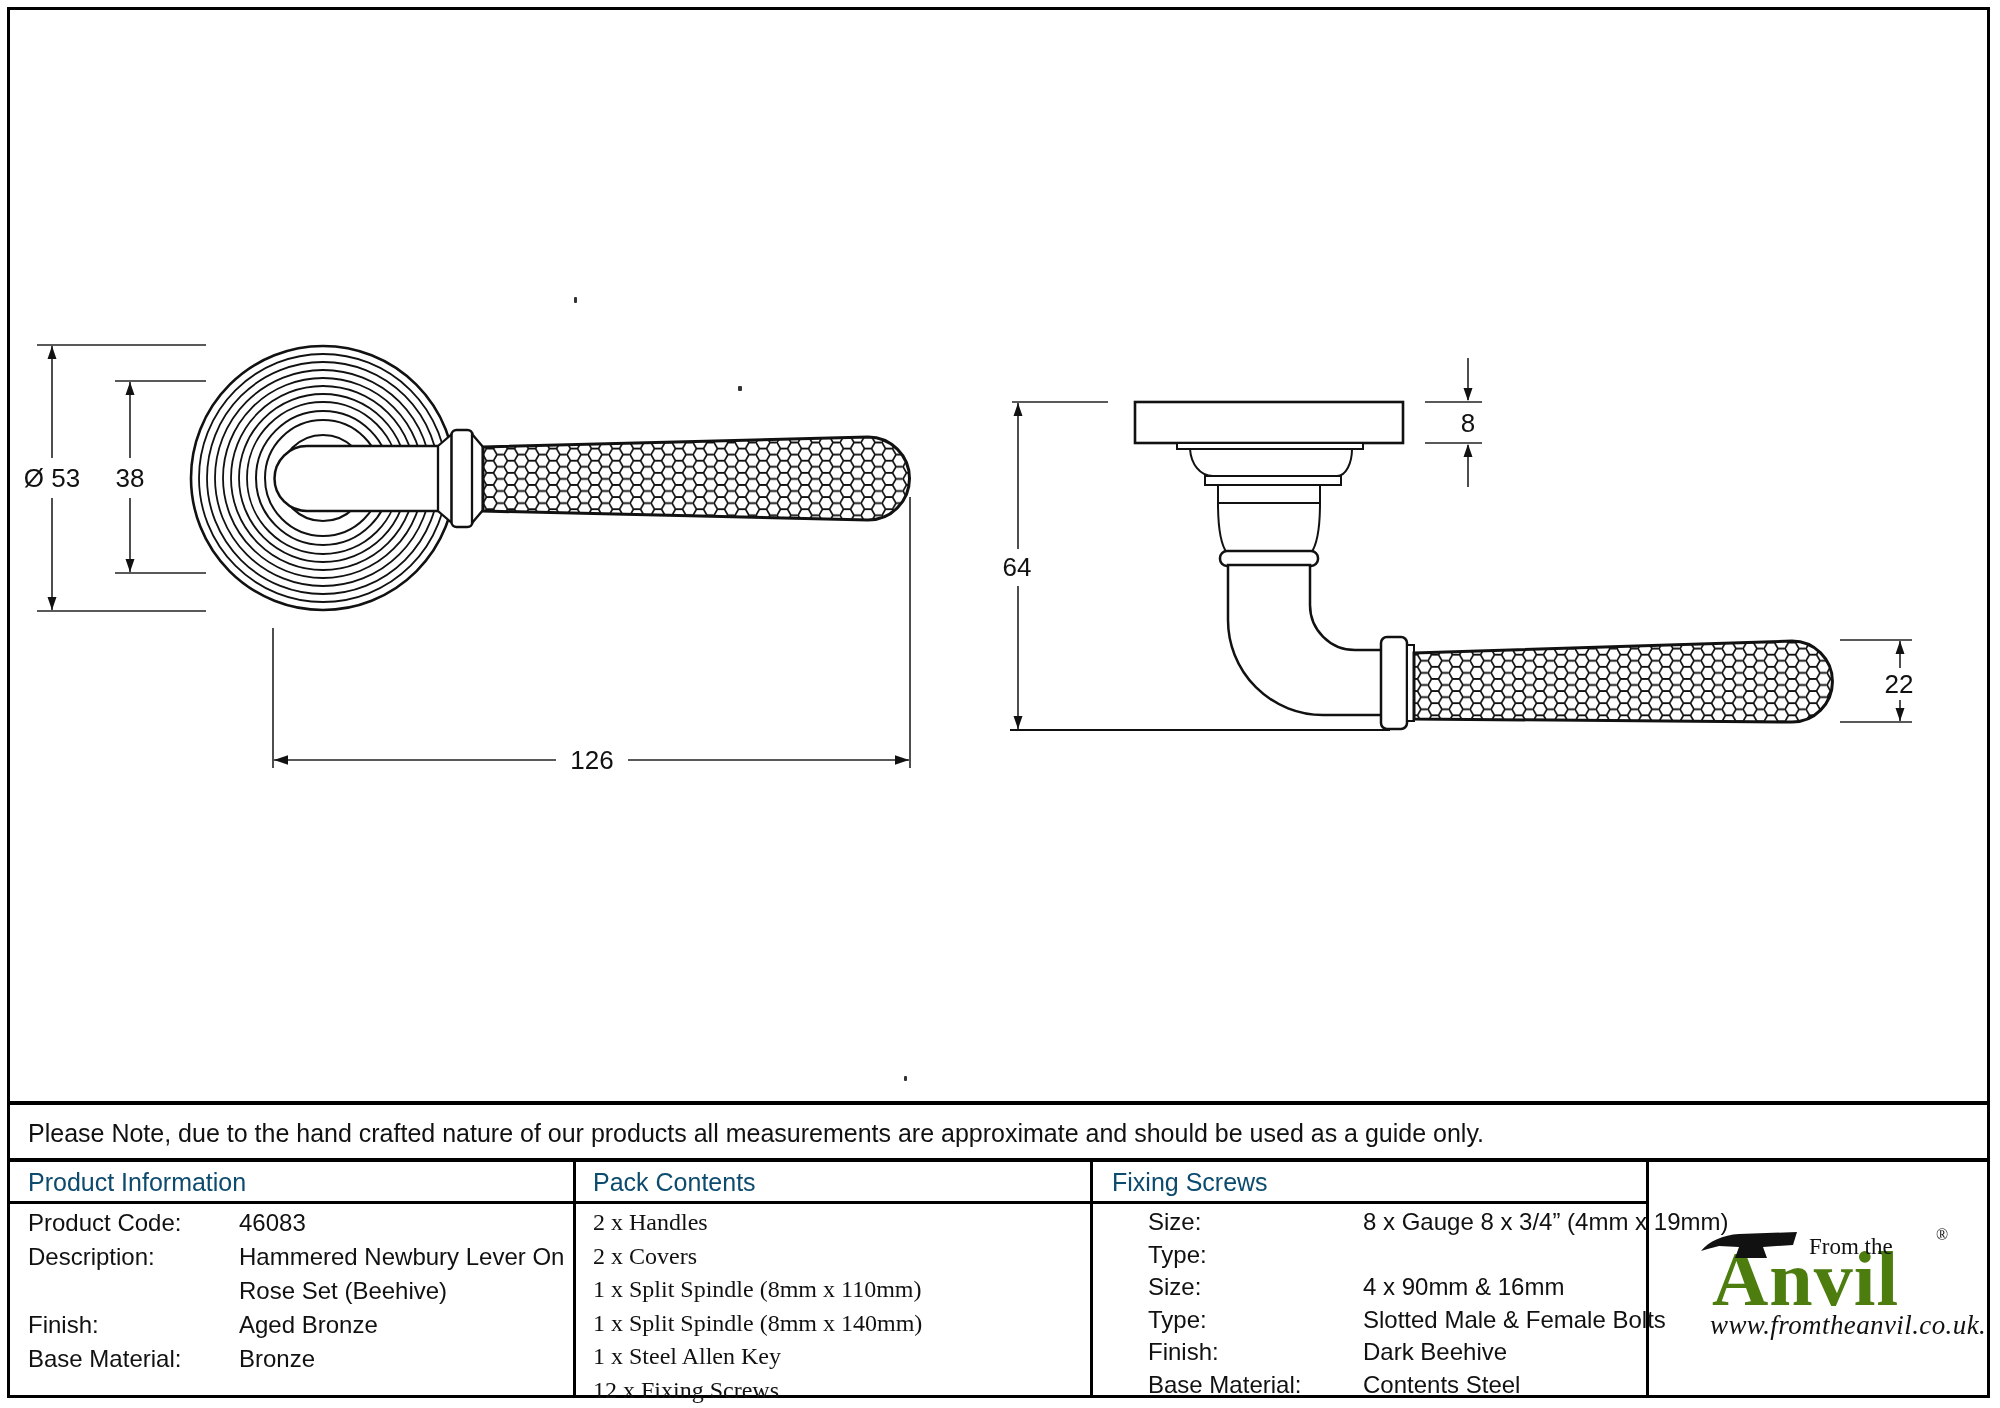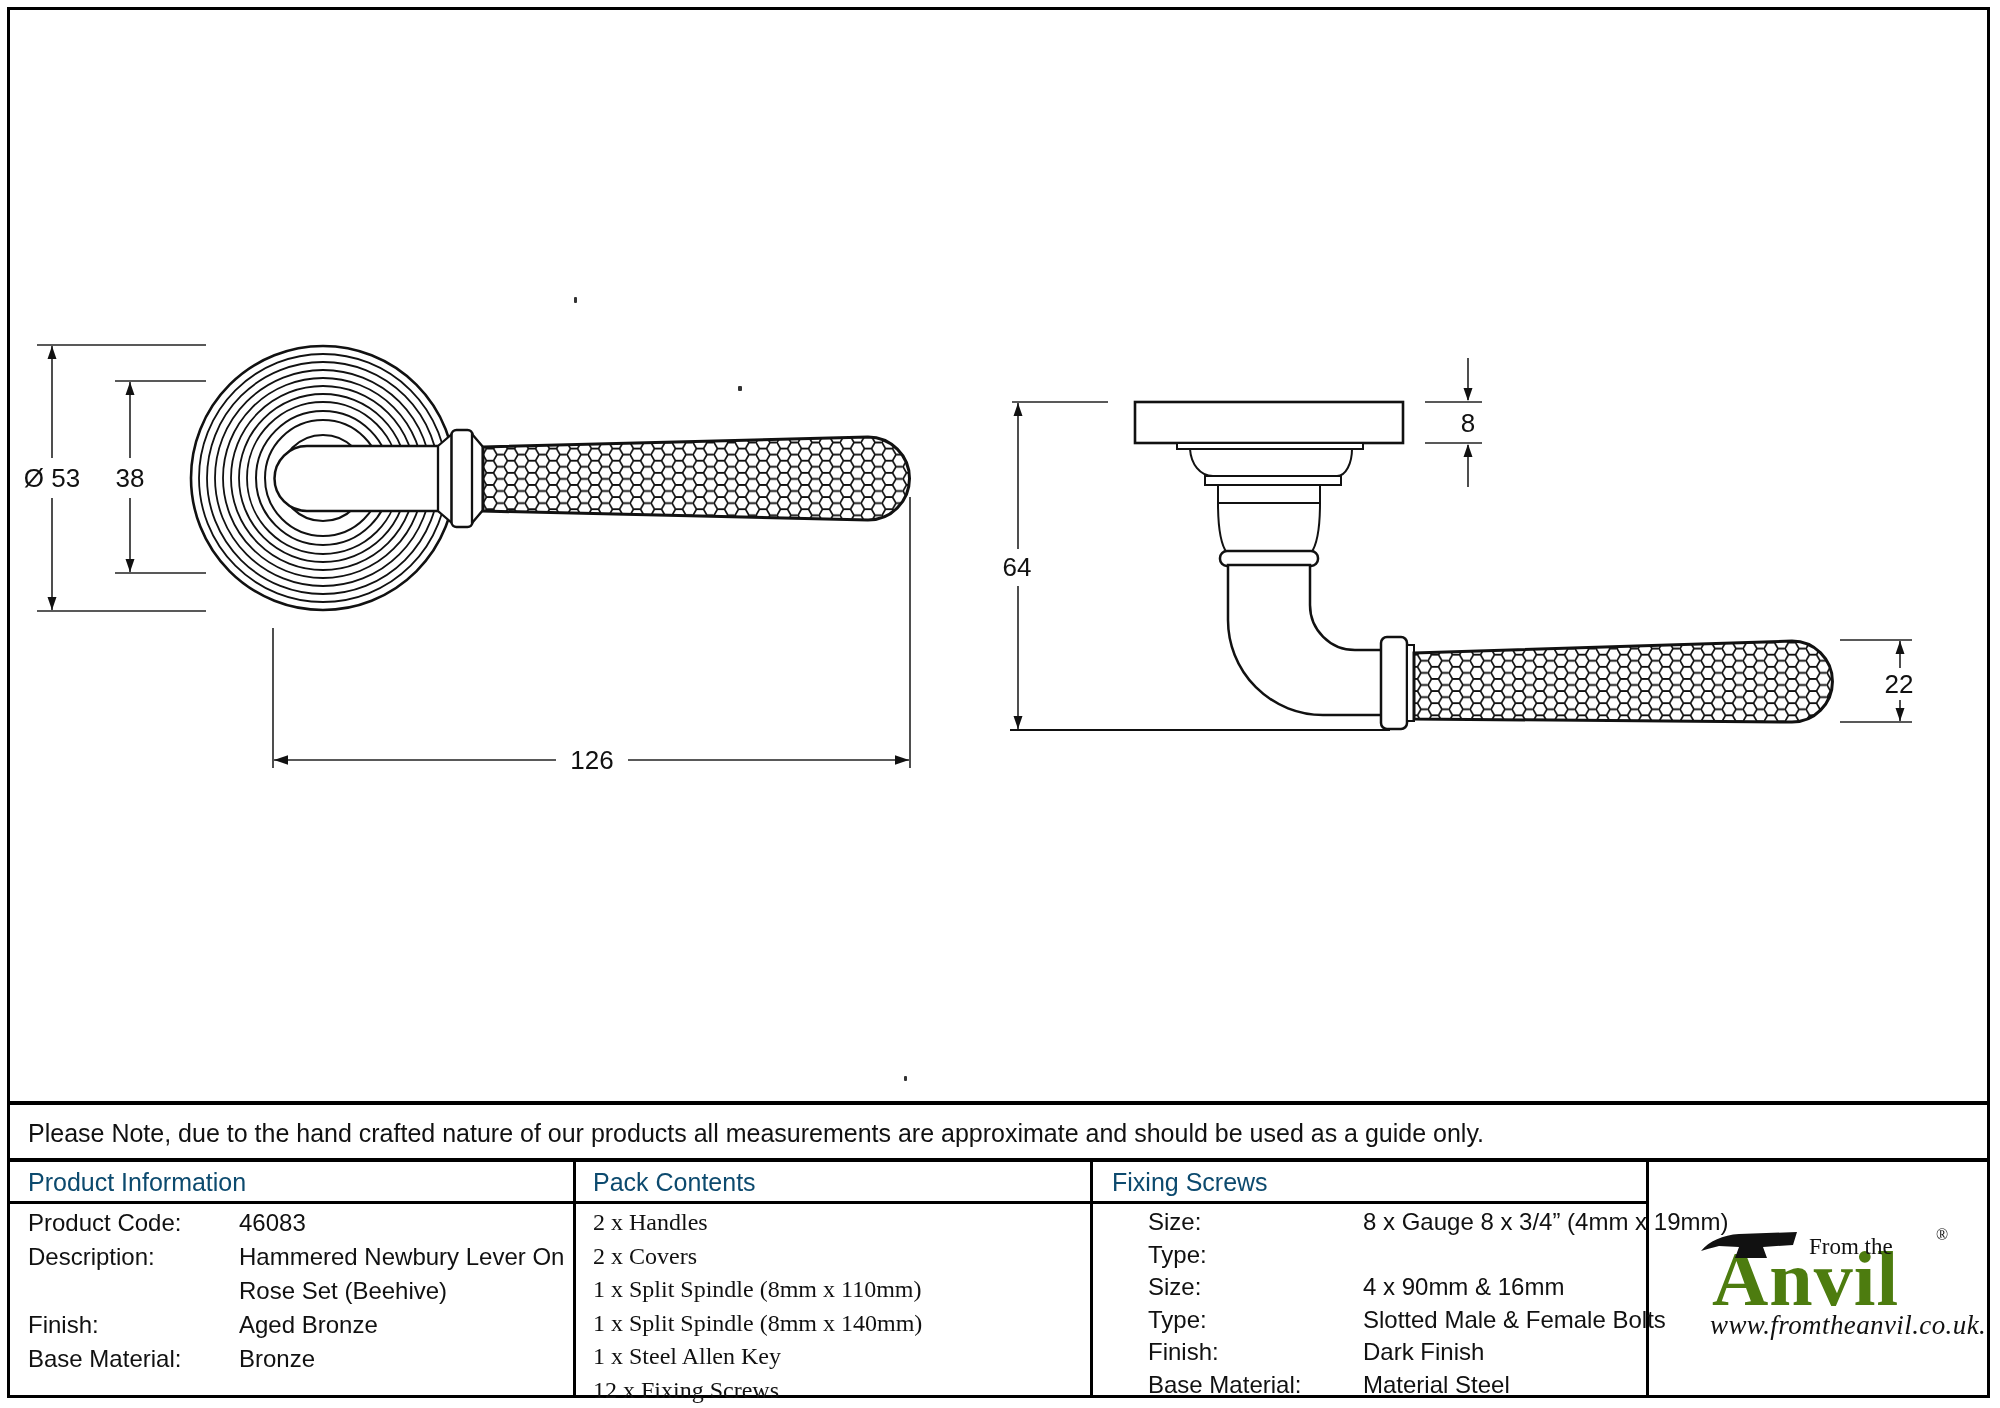--- a/index.html
+++ b/index.html
@@ -184,25 +184,25 @@
   <div class="kv-row">
     <span class="kv-label">Size:</span>
     <span class="kv-value">4 x 90mm &amp; 16mm</span>
   </div>
   <div class="kv-row">
     <span class="kv-label">Type:</span>
     <span class="kv-value">Slotted Male &amp; Female Bolts</span>
   </div>
   <div class="kv-row">
     <span class="kv-label">Finish:</span>
-    <span class="kv-value">Dark Finish</span>
+    <span class="kv-value">Dark Beehive</span>
   </div>
   <div class="kv-row">
     <span class="kv-label">Base Material:</span>
-    <span class="kv-value">Material Steel</span>
+    <span class="kv-value">Contents Steel</span>
   </div>
 </div>
 
 <div>
   <div class="logo-anvil-text">Anvil</div>
   <svg style="position:absolute;left:1699px;top:1231px;" width="100" height="30" viewBox="0 0 100 30">
     <path fill="#111" d="M2,20 C10,10 24,4 40,3 L98,1 L94,14 L64,16 L68,27 L36,27 L40,16 L20,15 Q8,18 2,20 Z"></path>
   </svg>
   <div class="logo-fromthe">From the</div>
   <div class="logo-reg">®</div>

